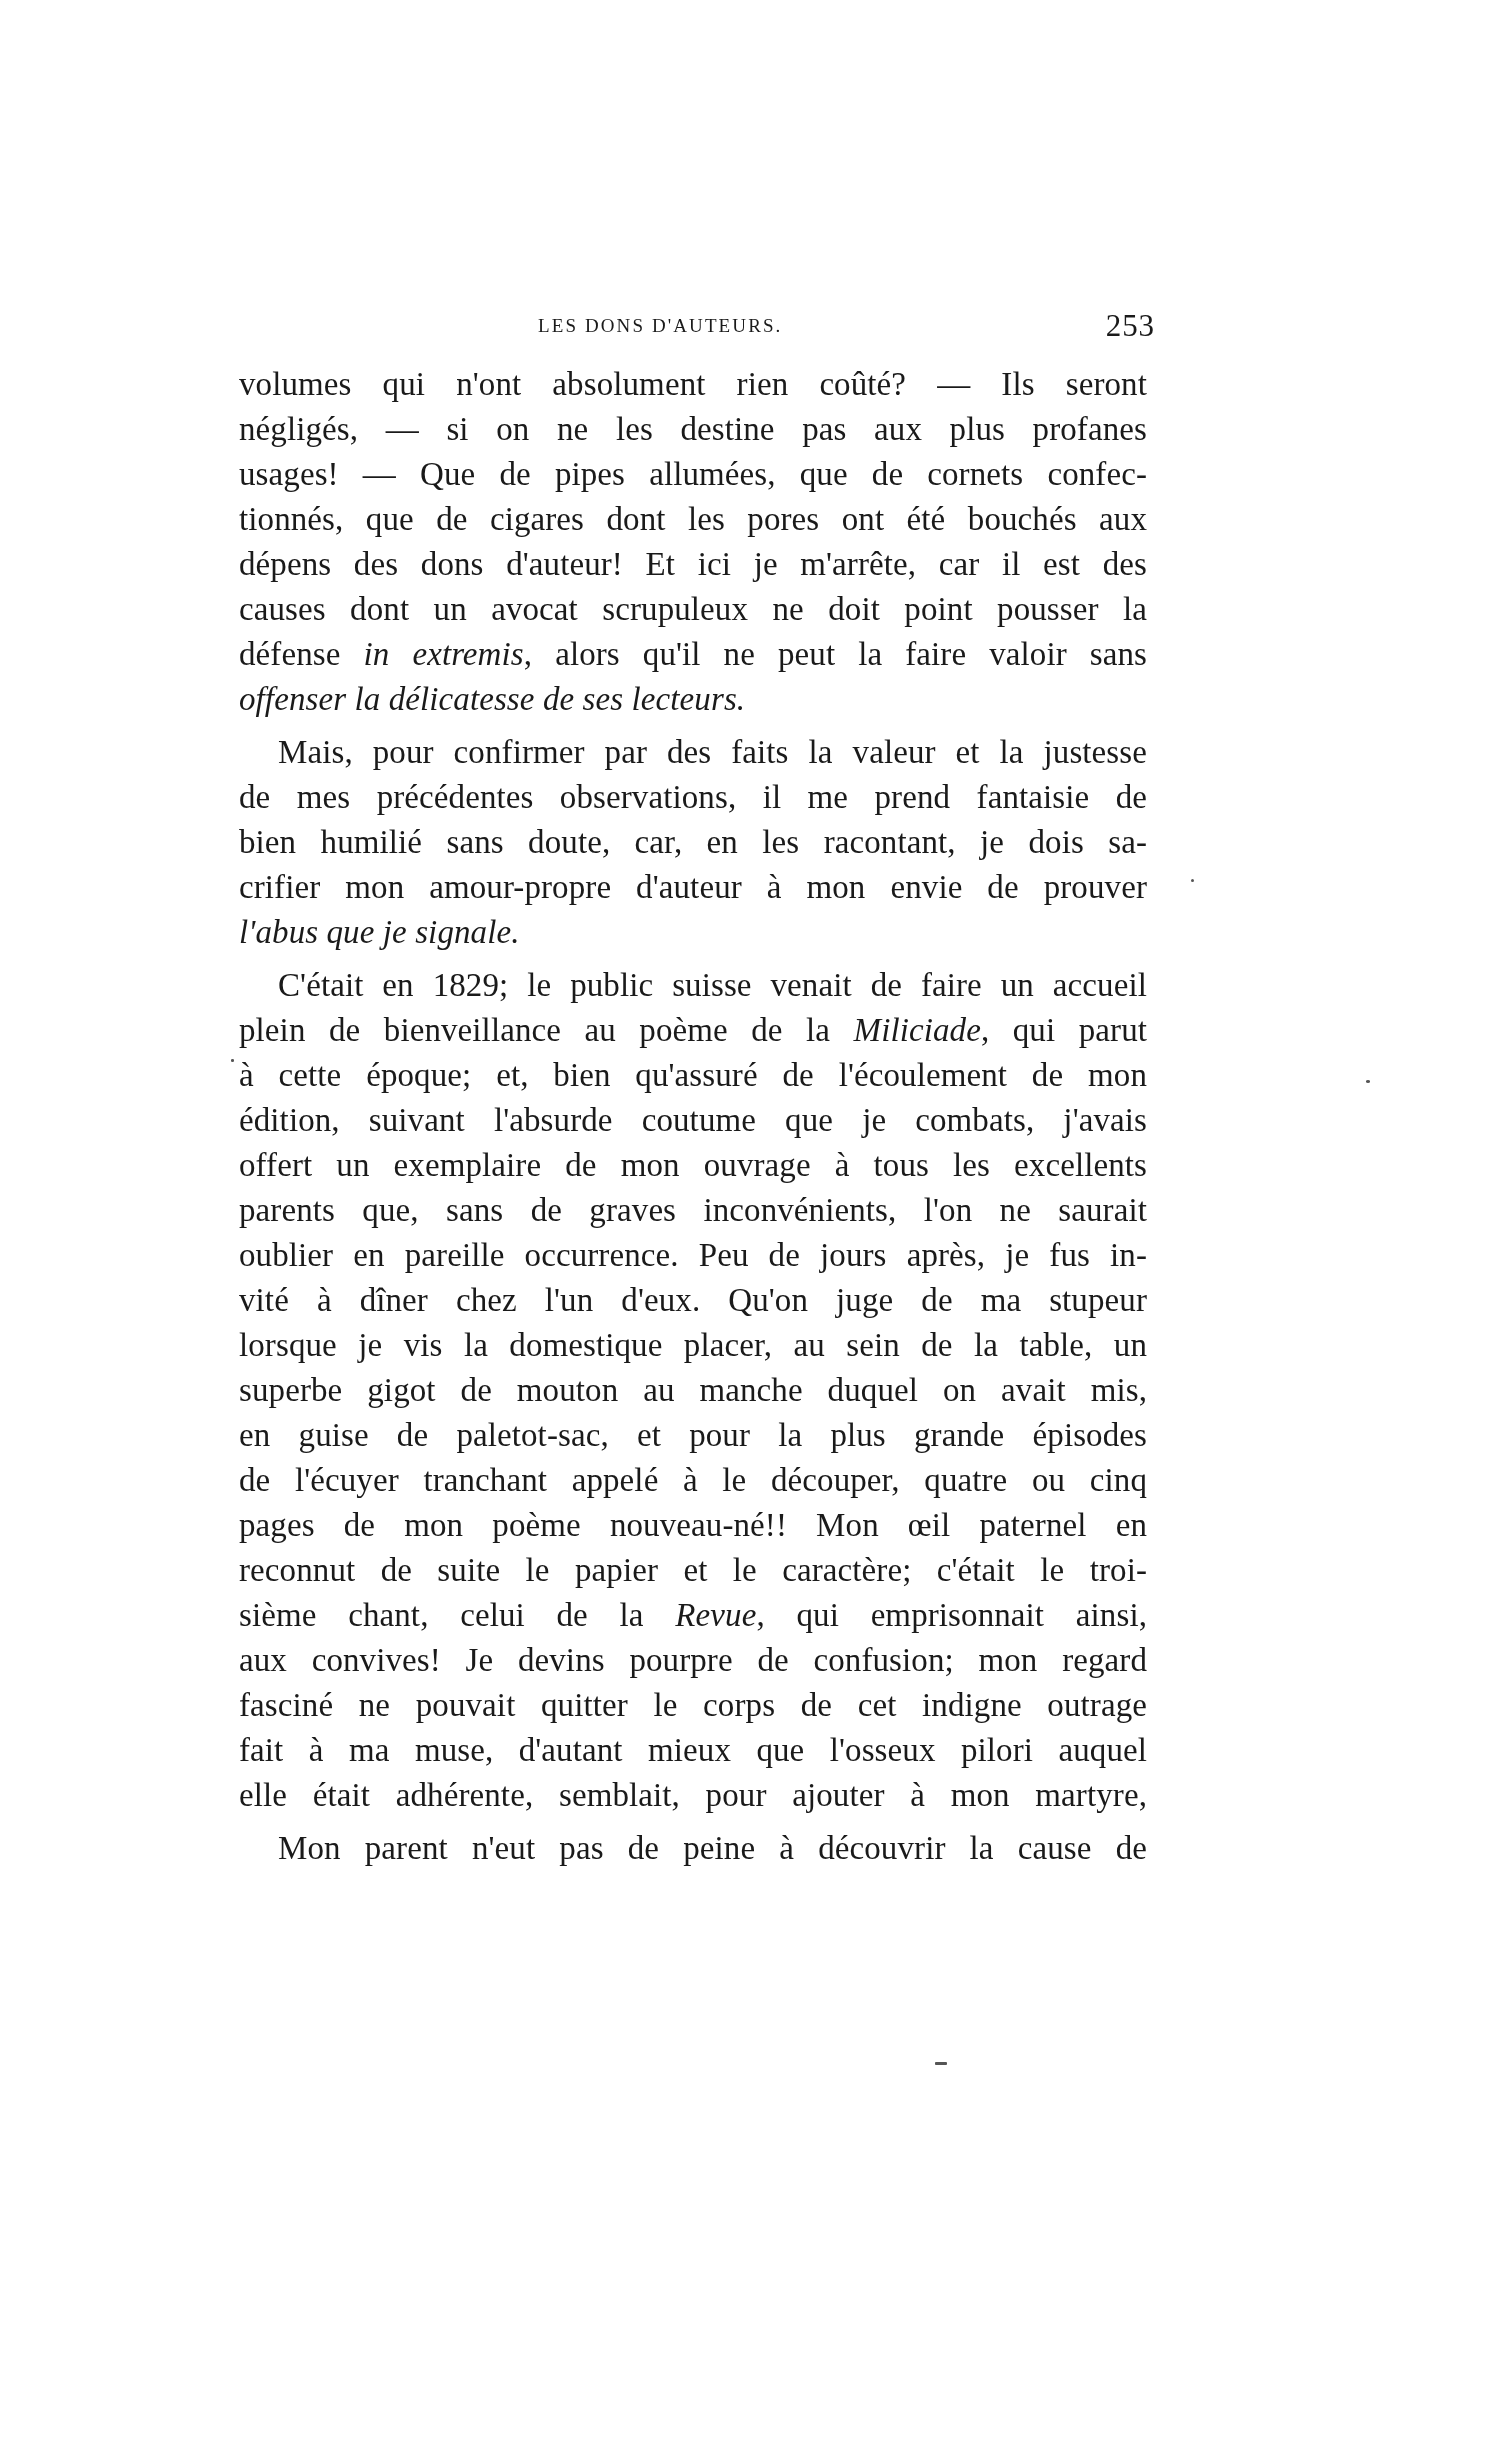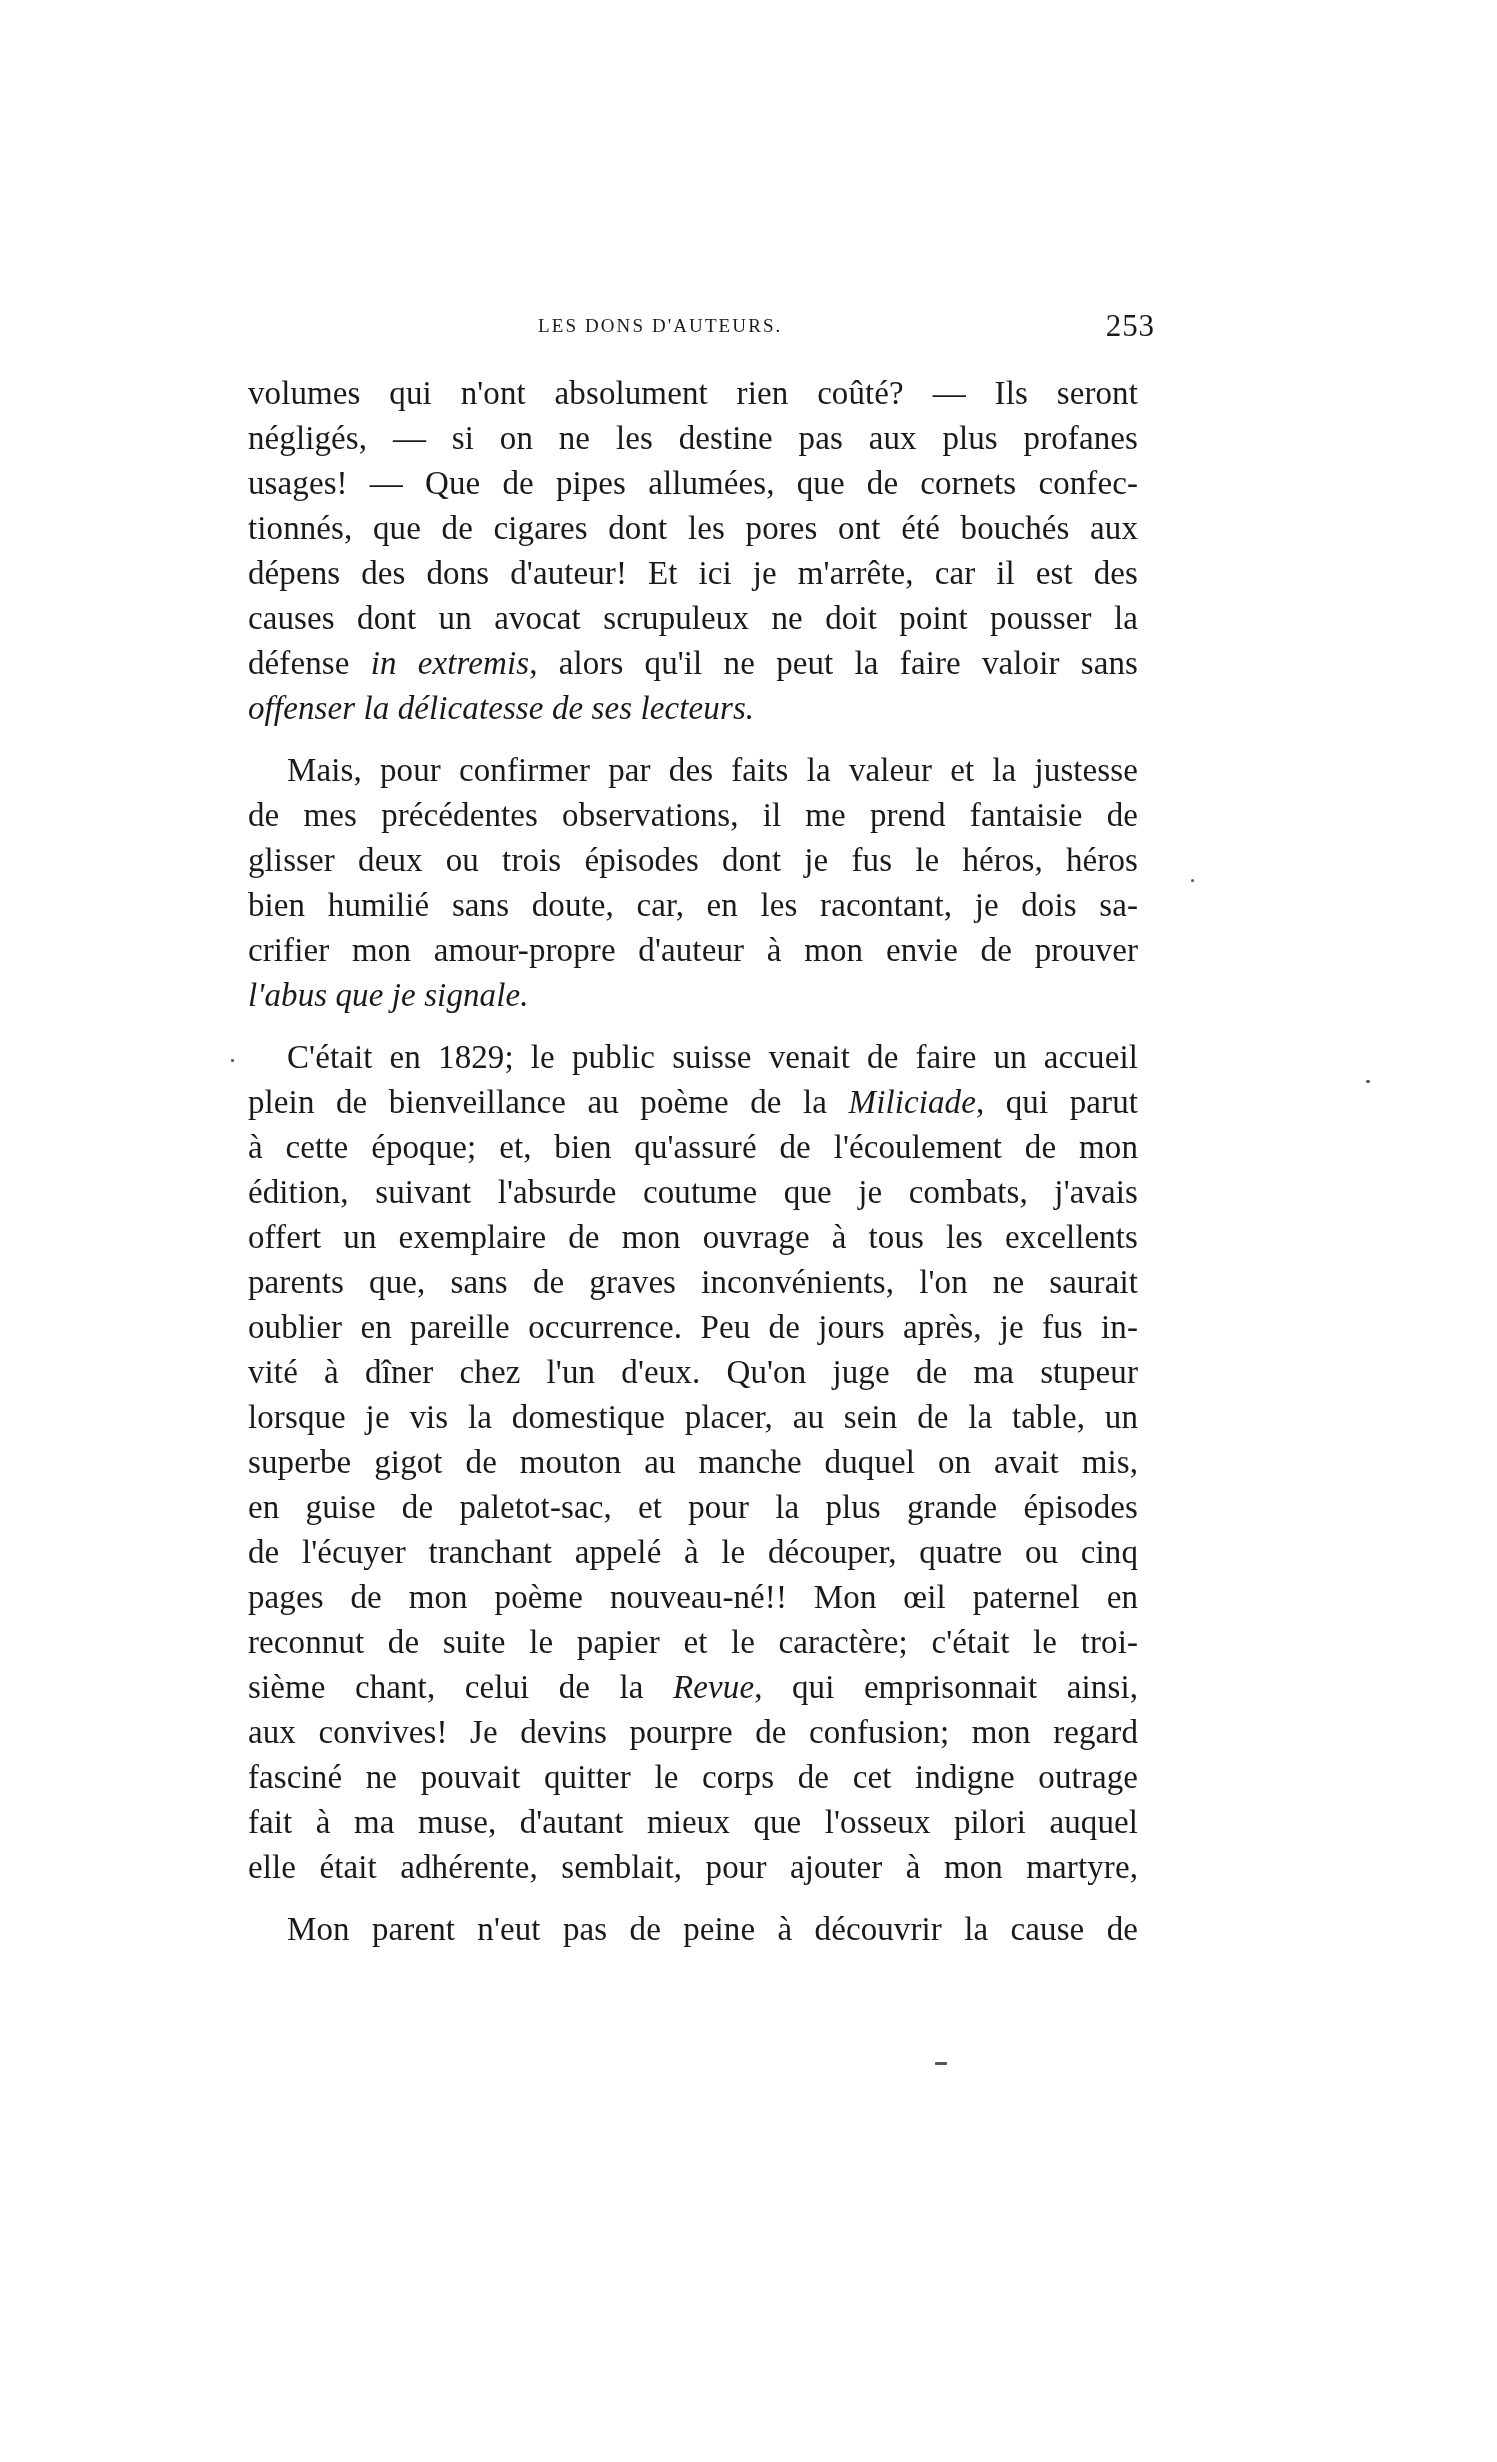--- a/index.html
+++ b/index.html
@@ -55,21 +55,21 @@
       letter-spacing: 0.1px;
     }
     .line.last {
       text-align-last: left;
       font-style: italic;
     }
     .line.indent {
       padding-left: 39px;
     }
     .paragraph {
-      margin: 17px;
+      margin: 8px;
     }
     em { font-style: italic; }
     .speck {
       position: absolute;
       background: #555;
       border-radius: 50%;
     }
   </style>
 </head>
 <body>
@@ -86,21 +86,20 @@
         <span class="line">usages! — Que de pipes allumées, que de cornets confec-</span>
         <span class="line">tionnés, que de cigares dont les pores ont été bouchés aux</span>
         <span class="line">dépens des dons d'auteur! Et ici je m'arrête, car il est des</span>
         <span class="line">causes dont un avocat scrupuleux ne doit point pousser la</span>
         <span class="line">défense <em>in extremis</em>, alors qu'il ne peut la faire valoir sans</span>
         <span class="line last">offenser la délicatesse de ses lecteurs.</span>
       </div>
       <div class="paragraph">
         <span class="line indent">Mais, pour confirmer par des faits la valeur et la justesse</span>
         <span class="line">de mes précédentes observations, il me prend fantaisie de</span>
-        <span class="line">glisser deux ou trois épisodes dont je fus le héros, héros</span>
         <span class="line">bien humilié sans doute, car, en les racontant, je dois sa-</span>
         <span class="line">crifier mon amour-propre d'auteur à mon envie de prouver</span>
         <span class="line last">l'abus que je signale.</span>
       </div>
       <div class="paragraph">
         <span class="line indent">C'était en 1829; le public suisse venait de faire un accueil</span>
         <span class="line">plein de bienveillance au poème de la <em>Miliciade</em>, qui parut</span>
         <span class="line">à cette époque; et, bien qu'assuré de l'écoulement de mon</span>
         <span class="line">édition, suivant l'absurde coutume que je combats, j'avais</span>
         <span class="line">offert un exemplaire de mon ouvrage à tous les excellents</span>

